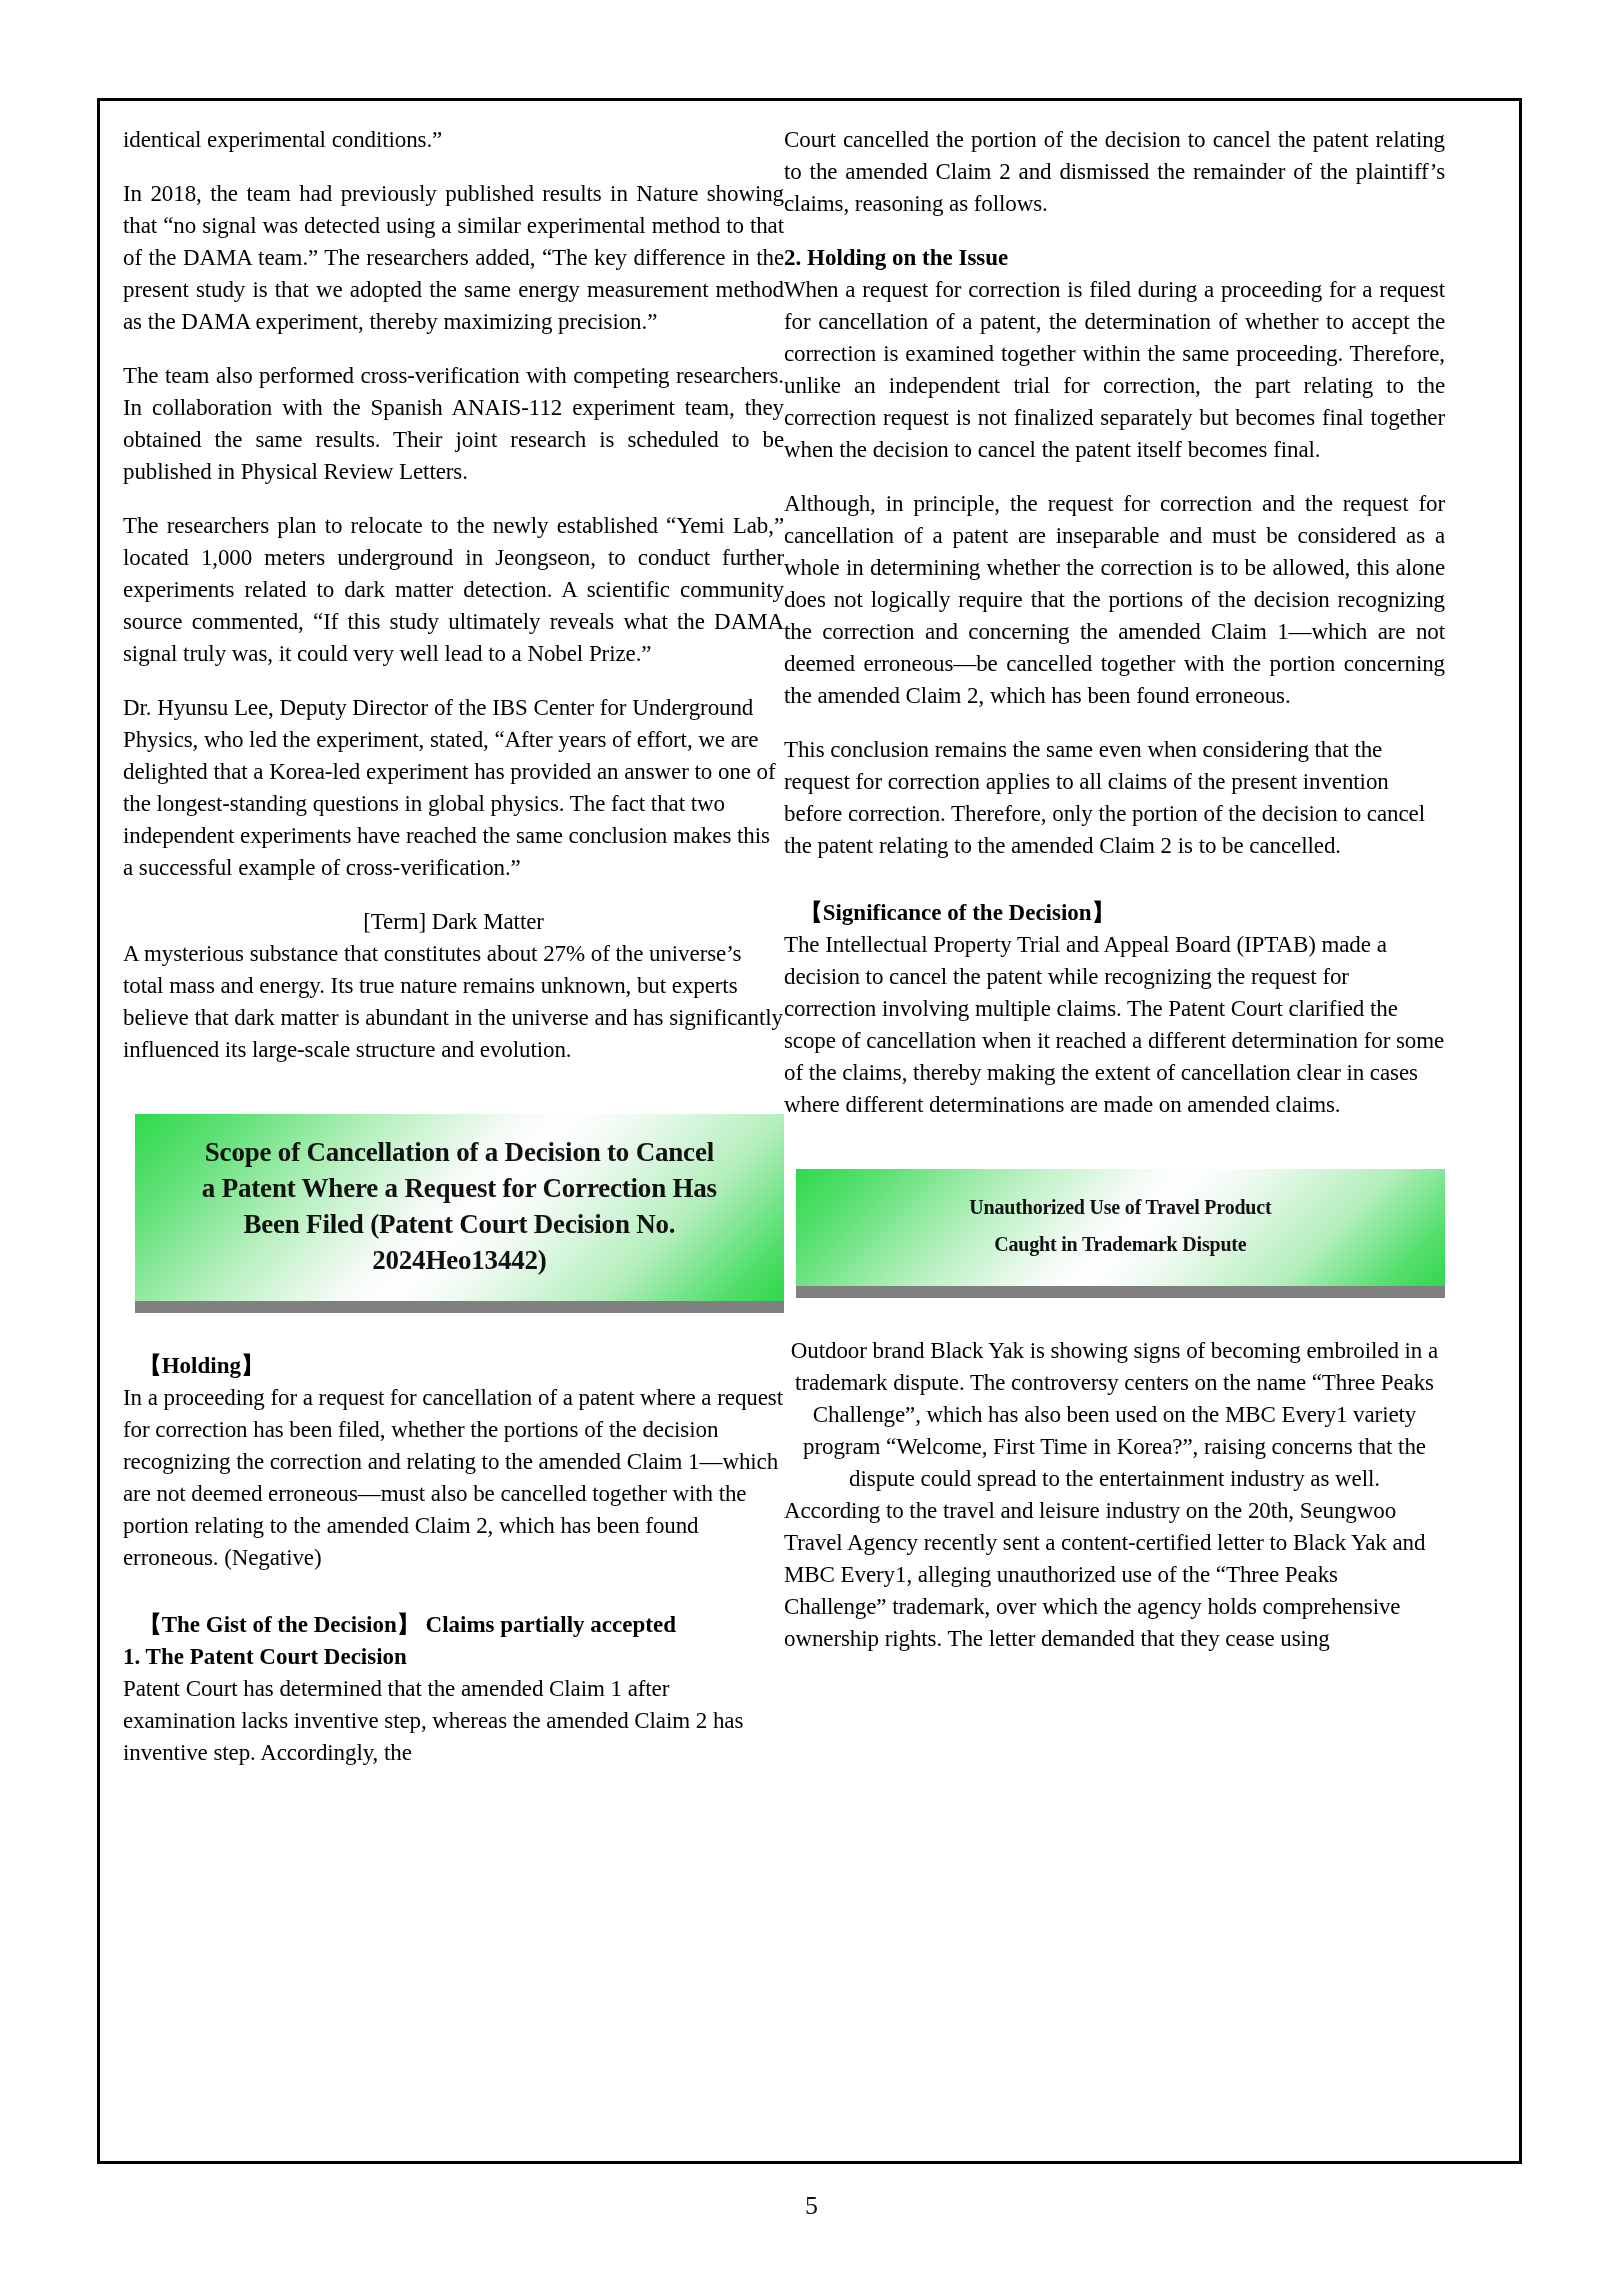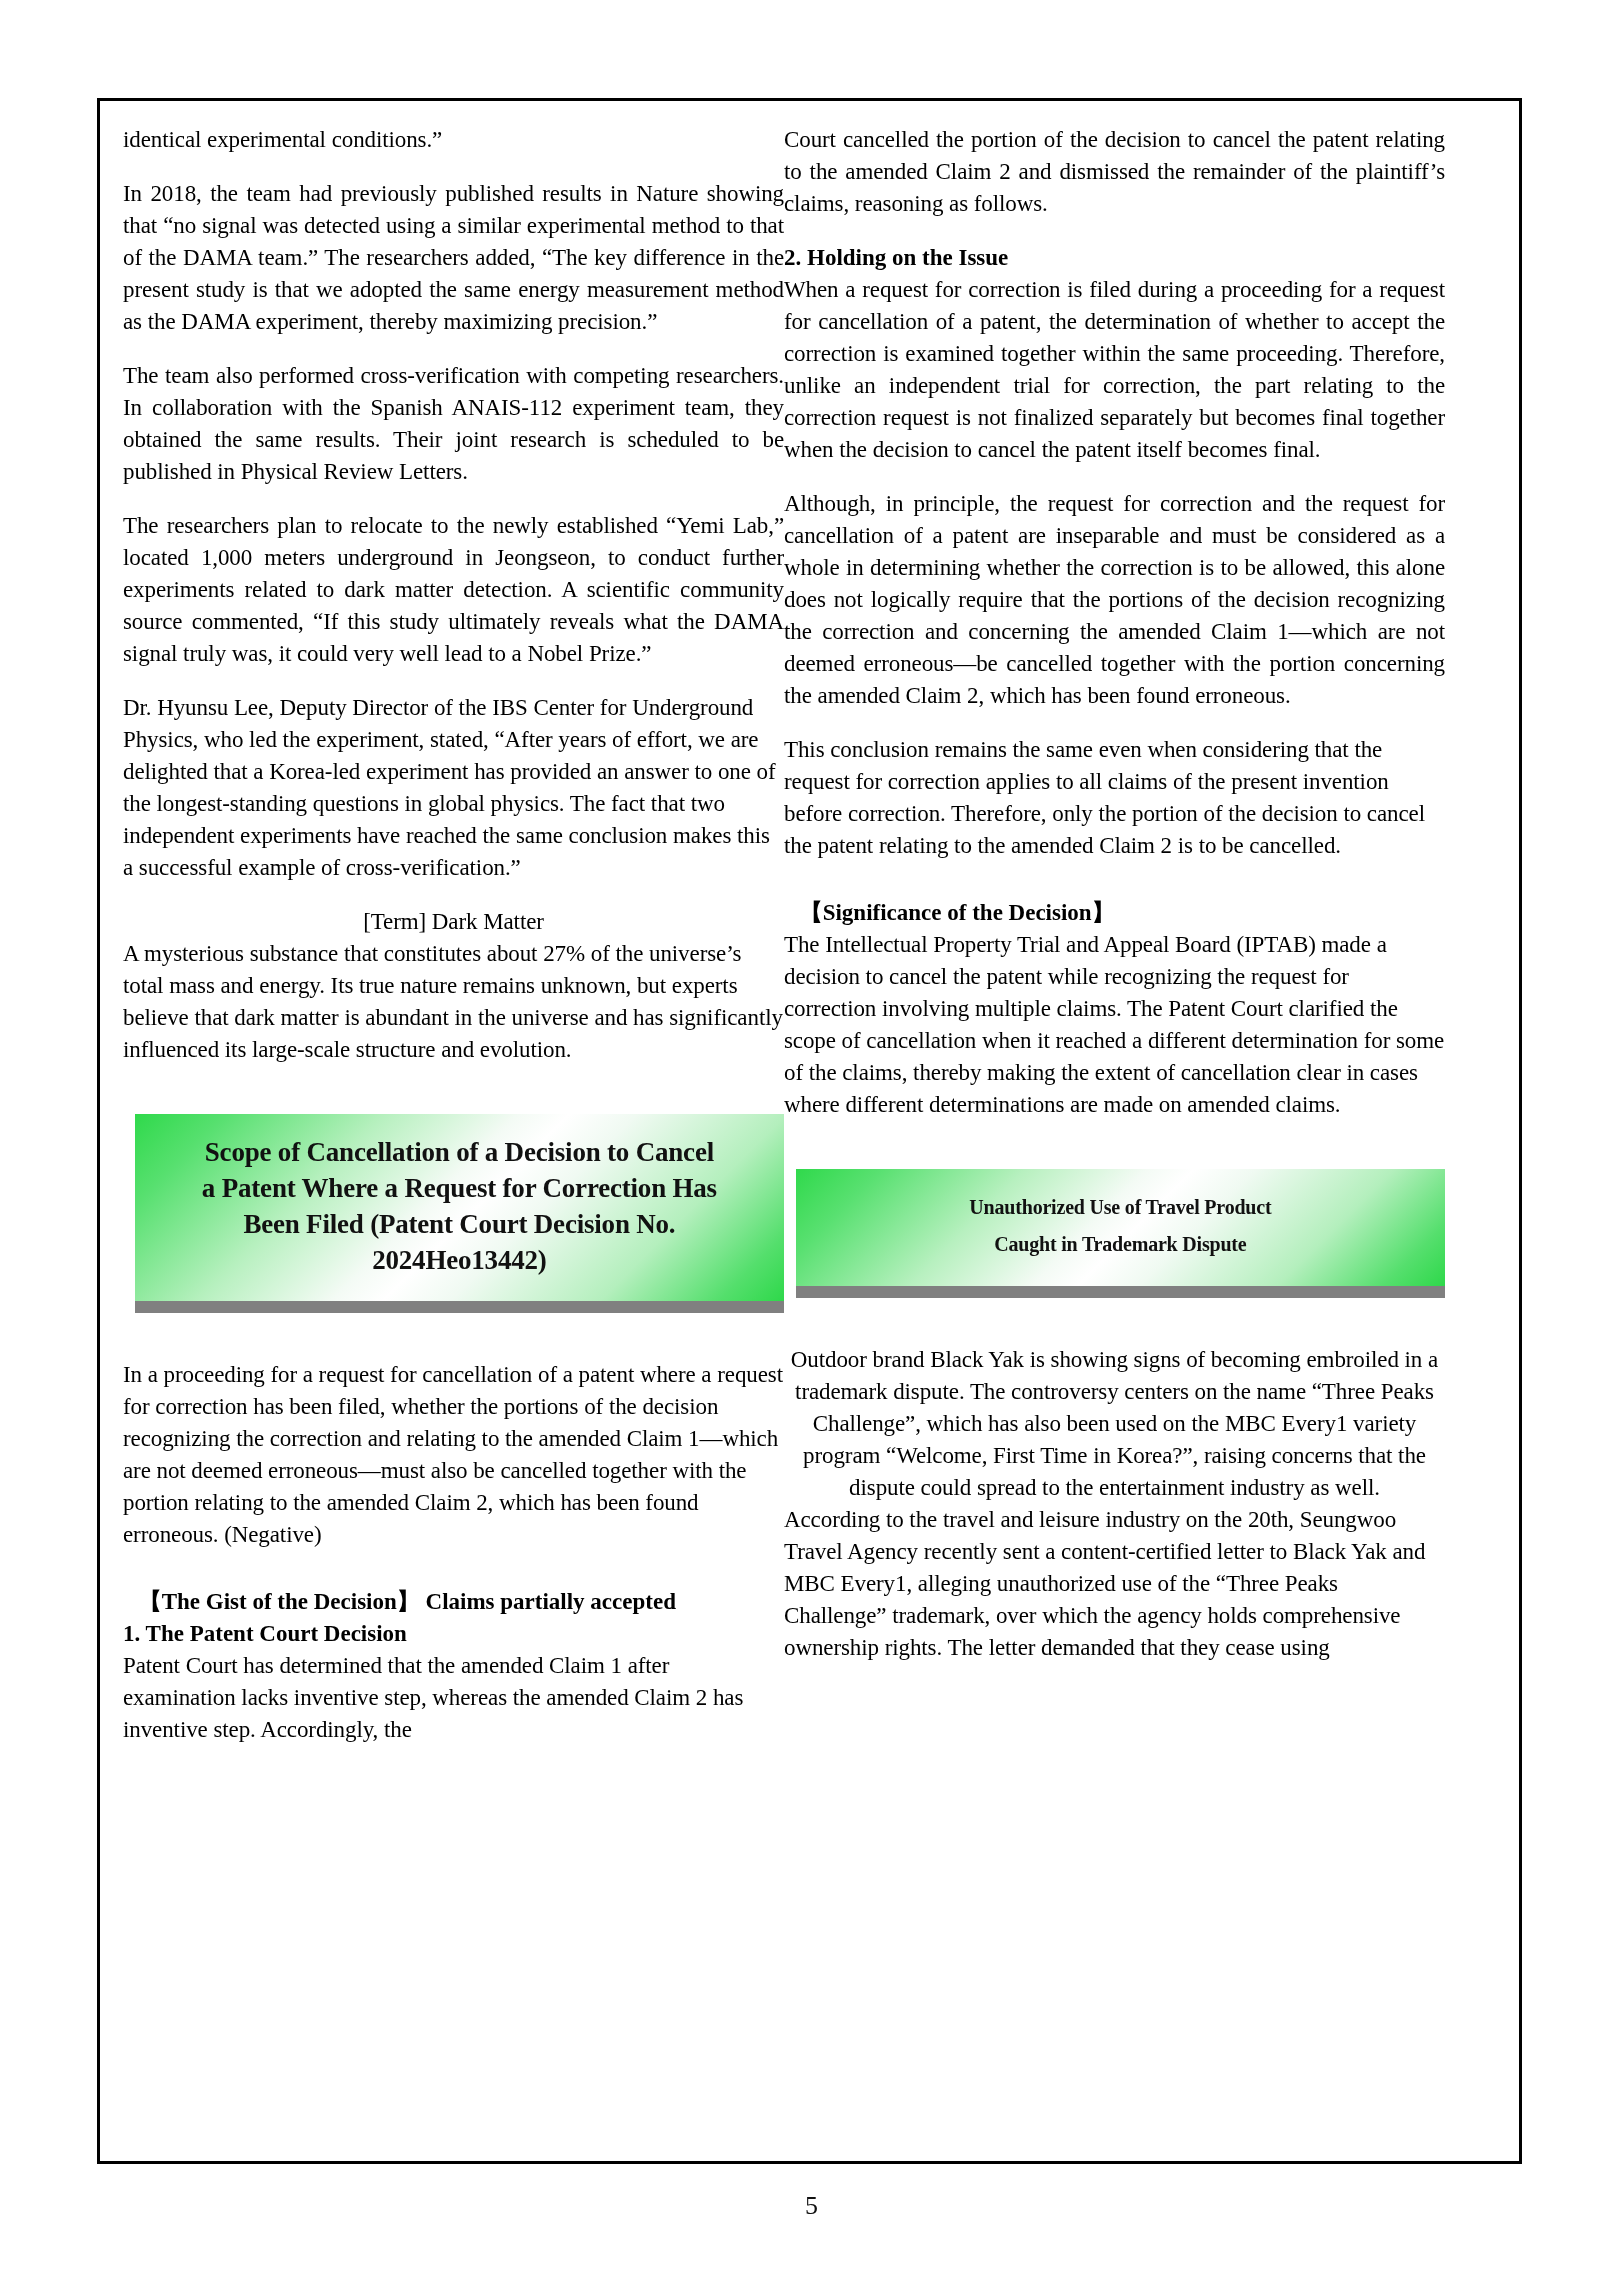--- a/index.html
+++ b/index.html
@@ -76,21 +76,21 @@
     text-align: left;
   }
   .heading.indent { text-indent: 15.7px; }
 
   .spacer-sm { height: 13px; }
   .spacer-md { height: 26px; }
 
   
   .banner-wrap {
     position: relative;
-    margin: 0 0 16px 0;
+    margin: 0 0 7px 0;
     padding: 0 0 11.8px 11.8px;
   }
   .banner-shadow {
     position: absolute;
     left: 11.8px;
     top: 11.8px;
     right: 0;
     bottom: 0;
     background: #808080;
   }
@@ -153,20 +153,21 @@
       <div class="banner">
         <div class="banner-line">Scope of Cancellation of a Decision to Cancel</div>
         <div class="banner-line">a Patent Where a Request for Correction Has</div>
         <div class="banner-line">Been Filed (Patent Court Decision No.</div>
         <div class="banner-line">2024Heo13442)</div>
       </div>
     </div>
 
     <div class="after-banner"></div>
 
+    <div class="heading indent">【Holding】</div>
     <p class="para left">In a proceeding for a request for cancellation of a patent where a request for correction has been filed, whether the portions of the decision recognizing the correction and relating to the amended Claim 1—which are not deemed erroneous—must also be cancelled together with the portion relating to the amended Claim 2, which has been found erroneous. (Negative)</p>
 
     <div class="spacer-sm"></div>
 
     <div class="heading indent">【The Gist of the Decision】 Claims partially accepted</div>
     <div class="heading">1. The Patent Court Decision</div>
     <p class="para left">Patent Court has determined that the amended Claim 1 after examination lacks inventive step, whereas the amended Claim 2 has inventive step. Accordingly, the</p>
 
   </div>
 

